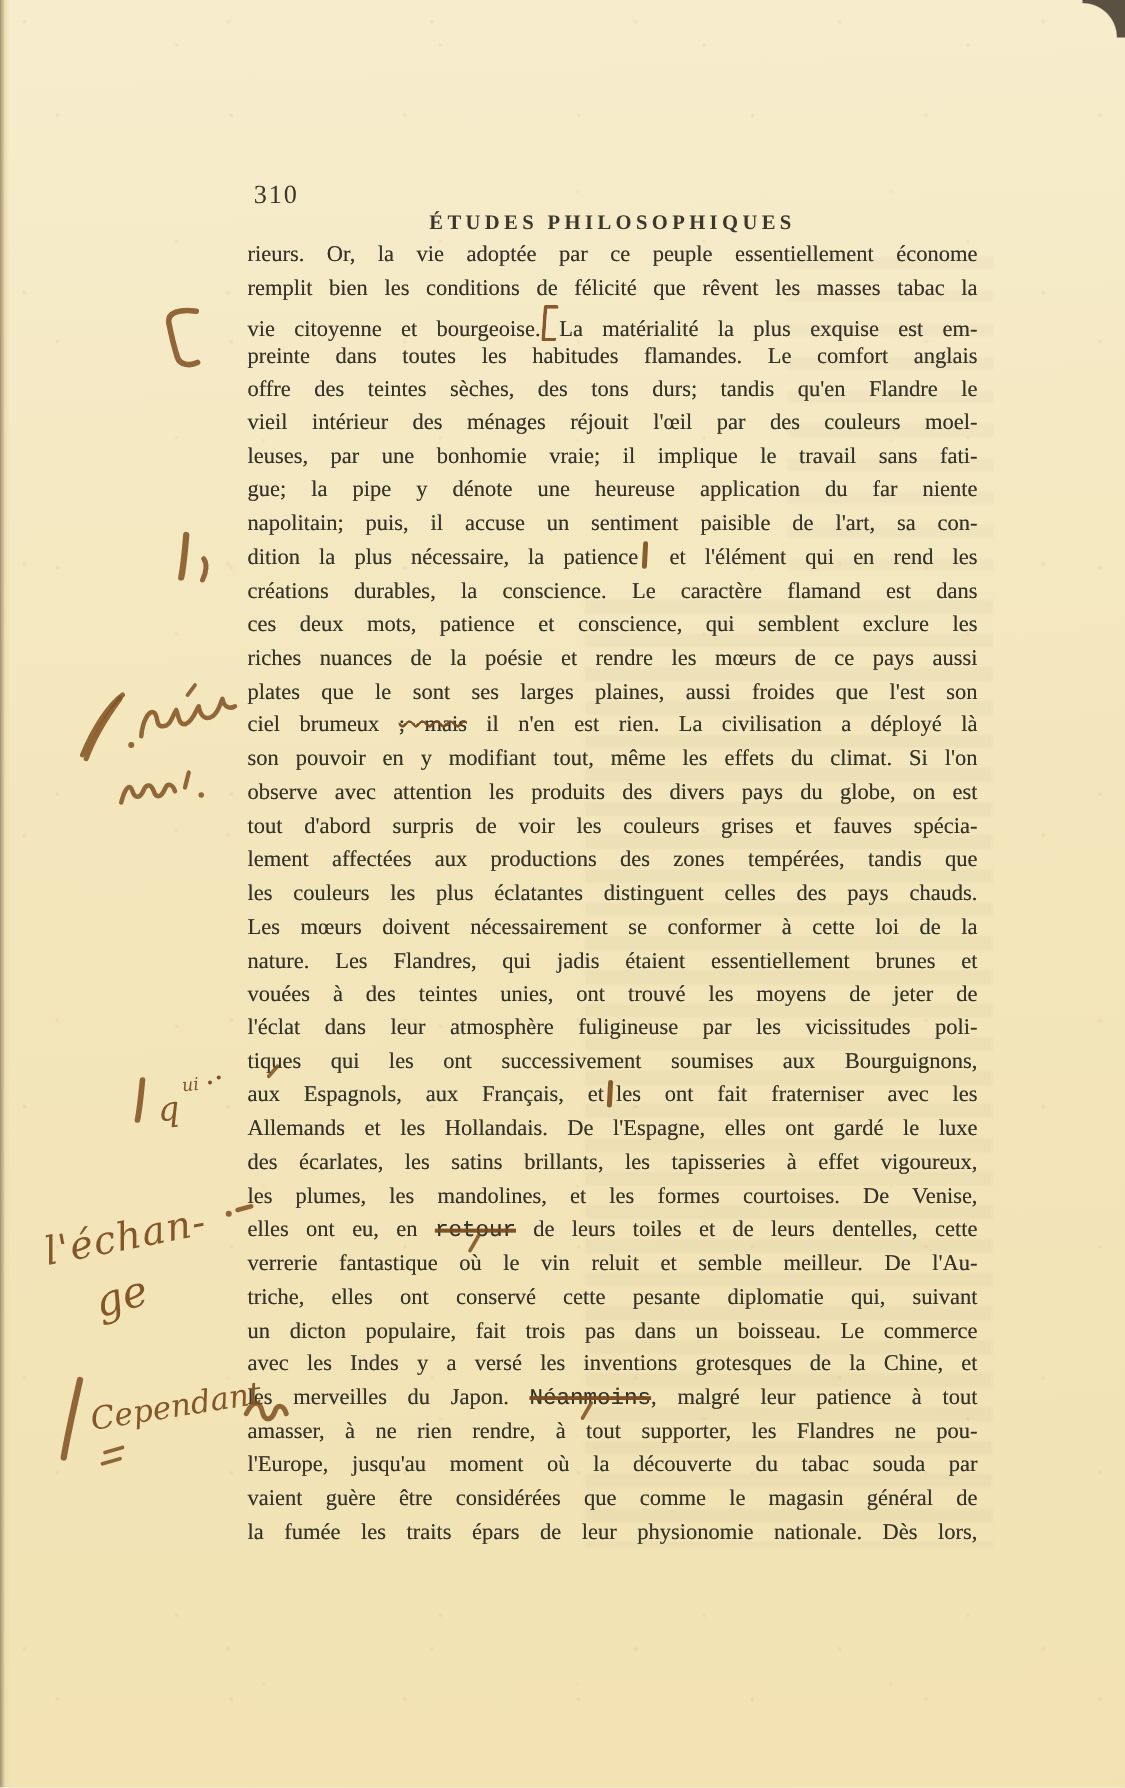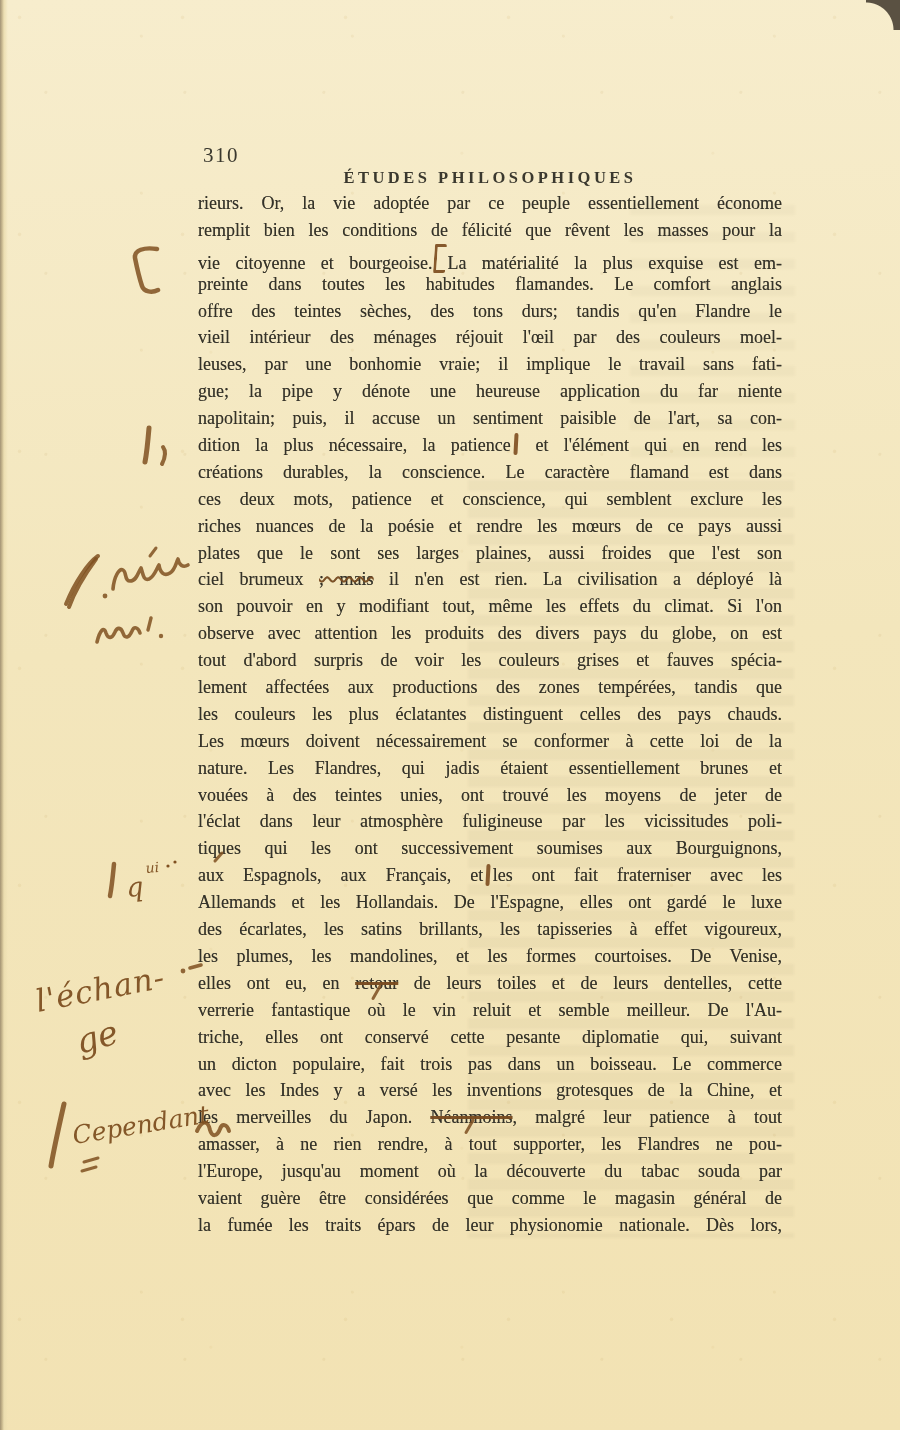--- a/index.html
+++ b/index.html
@@ -24,21 +24,21 @@
     letter-spacing:1.5px;color:#3a382e;}
   .running-head{position:absolute;left:198px;top:149px;width:584px;text-align:center;
     font-weight:bold;font-size:16.5px;letter-spacing:3.5px;color:#3a382e;margin-top:19px;}
   .body-text{position:absolute;left:198px;top:190px;width:584px;
     font-size:18px;color:#343229;text-shadow:0 0 .4px rgba(45,43,33,.55);}
   .line{height:26.9px;line-height:26.9px;text-align:justify;text-align-last:justify;}
   .it{}
   .strike{text-decoration:line-through;text-decoration-color:rgba(125,77,31,.9);
     text-decoration-thickness:3.4px;}
   .wavy{text-decoration-style:wavy;text-decoration-thickness:2.4px;}
-  .slash{position:relative;}
+  .slash{position:relative;font-family:Liberation Mono, monospace;}
   .slash::after{content:"";position:absolute;left:46%;bottom:-8px;width:3.4px;height:17px;
     background:rgba(125,77,31,.85);transform:rotate(30deg);border-radius:2px;}
   .mk{display:inline-block;vertical-align:-0.24em;}
   .mk-bracket{width:9px;height:1.3em;border-left:3.6px solid #7d4d1f;border-top:3px solid #7d4d1f;
     border-bottom:3px solid #7d4d1f;border-radius:2px;margin:0 1px 0 2px;transform:skewX(-4deg);opacity:.92;}
   .mk-bar{width:3.6px;height:1.22em;background:#7d4d1f;border-radius:2px;margin:0 3px;
     transform:rotate(3deg);opacity:.9;}
   .ghost{position:absolute;left:468px;top:480px;width:326px;height:758px;
     background:repeating-linear-gradient(180deg, rgba(125,115,82,.055) 0 11px, rgba(0,0,0,0) 11px 26.9px);
     filter:blur(1.2px);}
@@ -56,21 +56,21 @@
   <div class="edge-left"></div>
   <div class="corner-tr"></div>
   <div class="ghost"></div>
   <div class="ghost2"></div>
 
   <div class="pagenum">310</div>
   <div class="running-head">ÉTUDES PHILOSOPHIQUES</div>
 
   <div class="body-text" id="body-lines">
       <div class="line"><span>rieurs. Or, la vie adoptée par ce peuple essentiellement économe</span></div>
-      <div class="line"><span>remplit bien les conditions de félicité que rêvent les masses pour la</span></div>
+      <div class="line"><span>remplit bien les conditions de félicité que rêvent les masses tabac la</span></div>
       <div class="line"><span>vie citoyenne et bourgeoise.</span><span class="mk mk-bracket"></span><span>La matérialité la plus exquise est em-</span></div>
       <div class="line"><span>preinte dans toutes les habitudes flamandes. Le comfort anglais</span></div>
       <div class="line"><span>offre des teintes sèches, des tons durs; tandis qu'en Flandre le</span></div>
       <div class="line"><span>vieil intérieur des ménages réjouit l'œil par des couleurs moel-</span></div>
       <div class="line"><span>leuses, par une bonhomie vraie; il implique le travail sans fati-</span></div>
       <div class="line"><span>gue; la pipe y dénote une heureuse application du </span><span class="it">far niente</span></div>
       <div class="line"><span>napolitain; puis, il accuse un sentiment paisible de l'art, sa con-</span></div>
       <div class="line"><span>dition la plus nécessaire, la patience</span><span class="mk mk-bar"></span><span> et l'élément qui en rend les</span></div>
       <div class="line"><span>créations durables, la conscience. Le caractère flamand est dans</span></div>
       <div class="line"><span>ces deux mots, patience et conscience, qui semblent exclure les</span></div>

